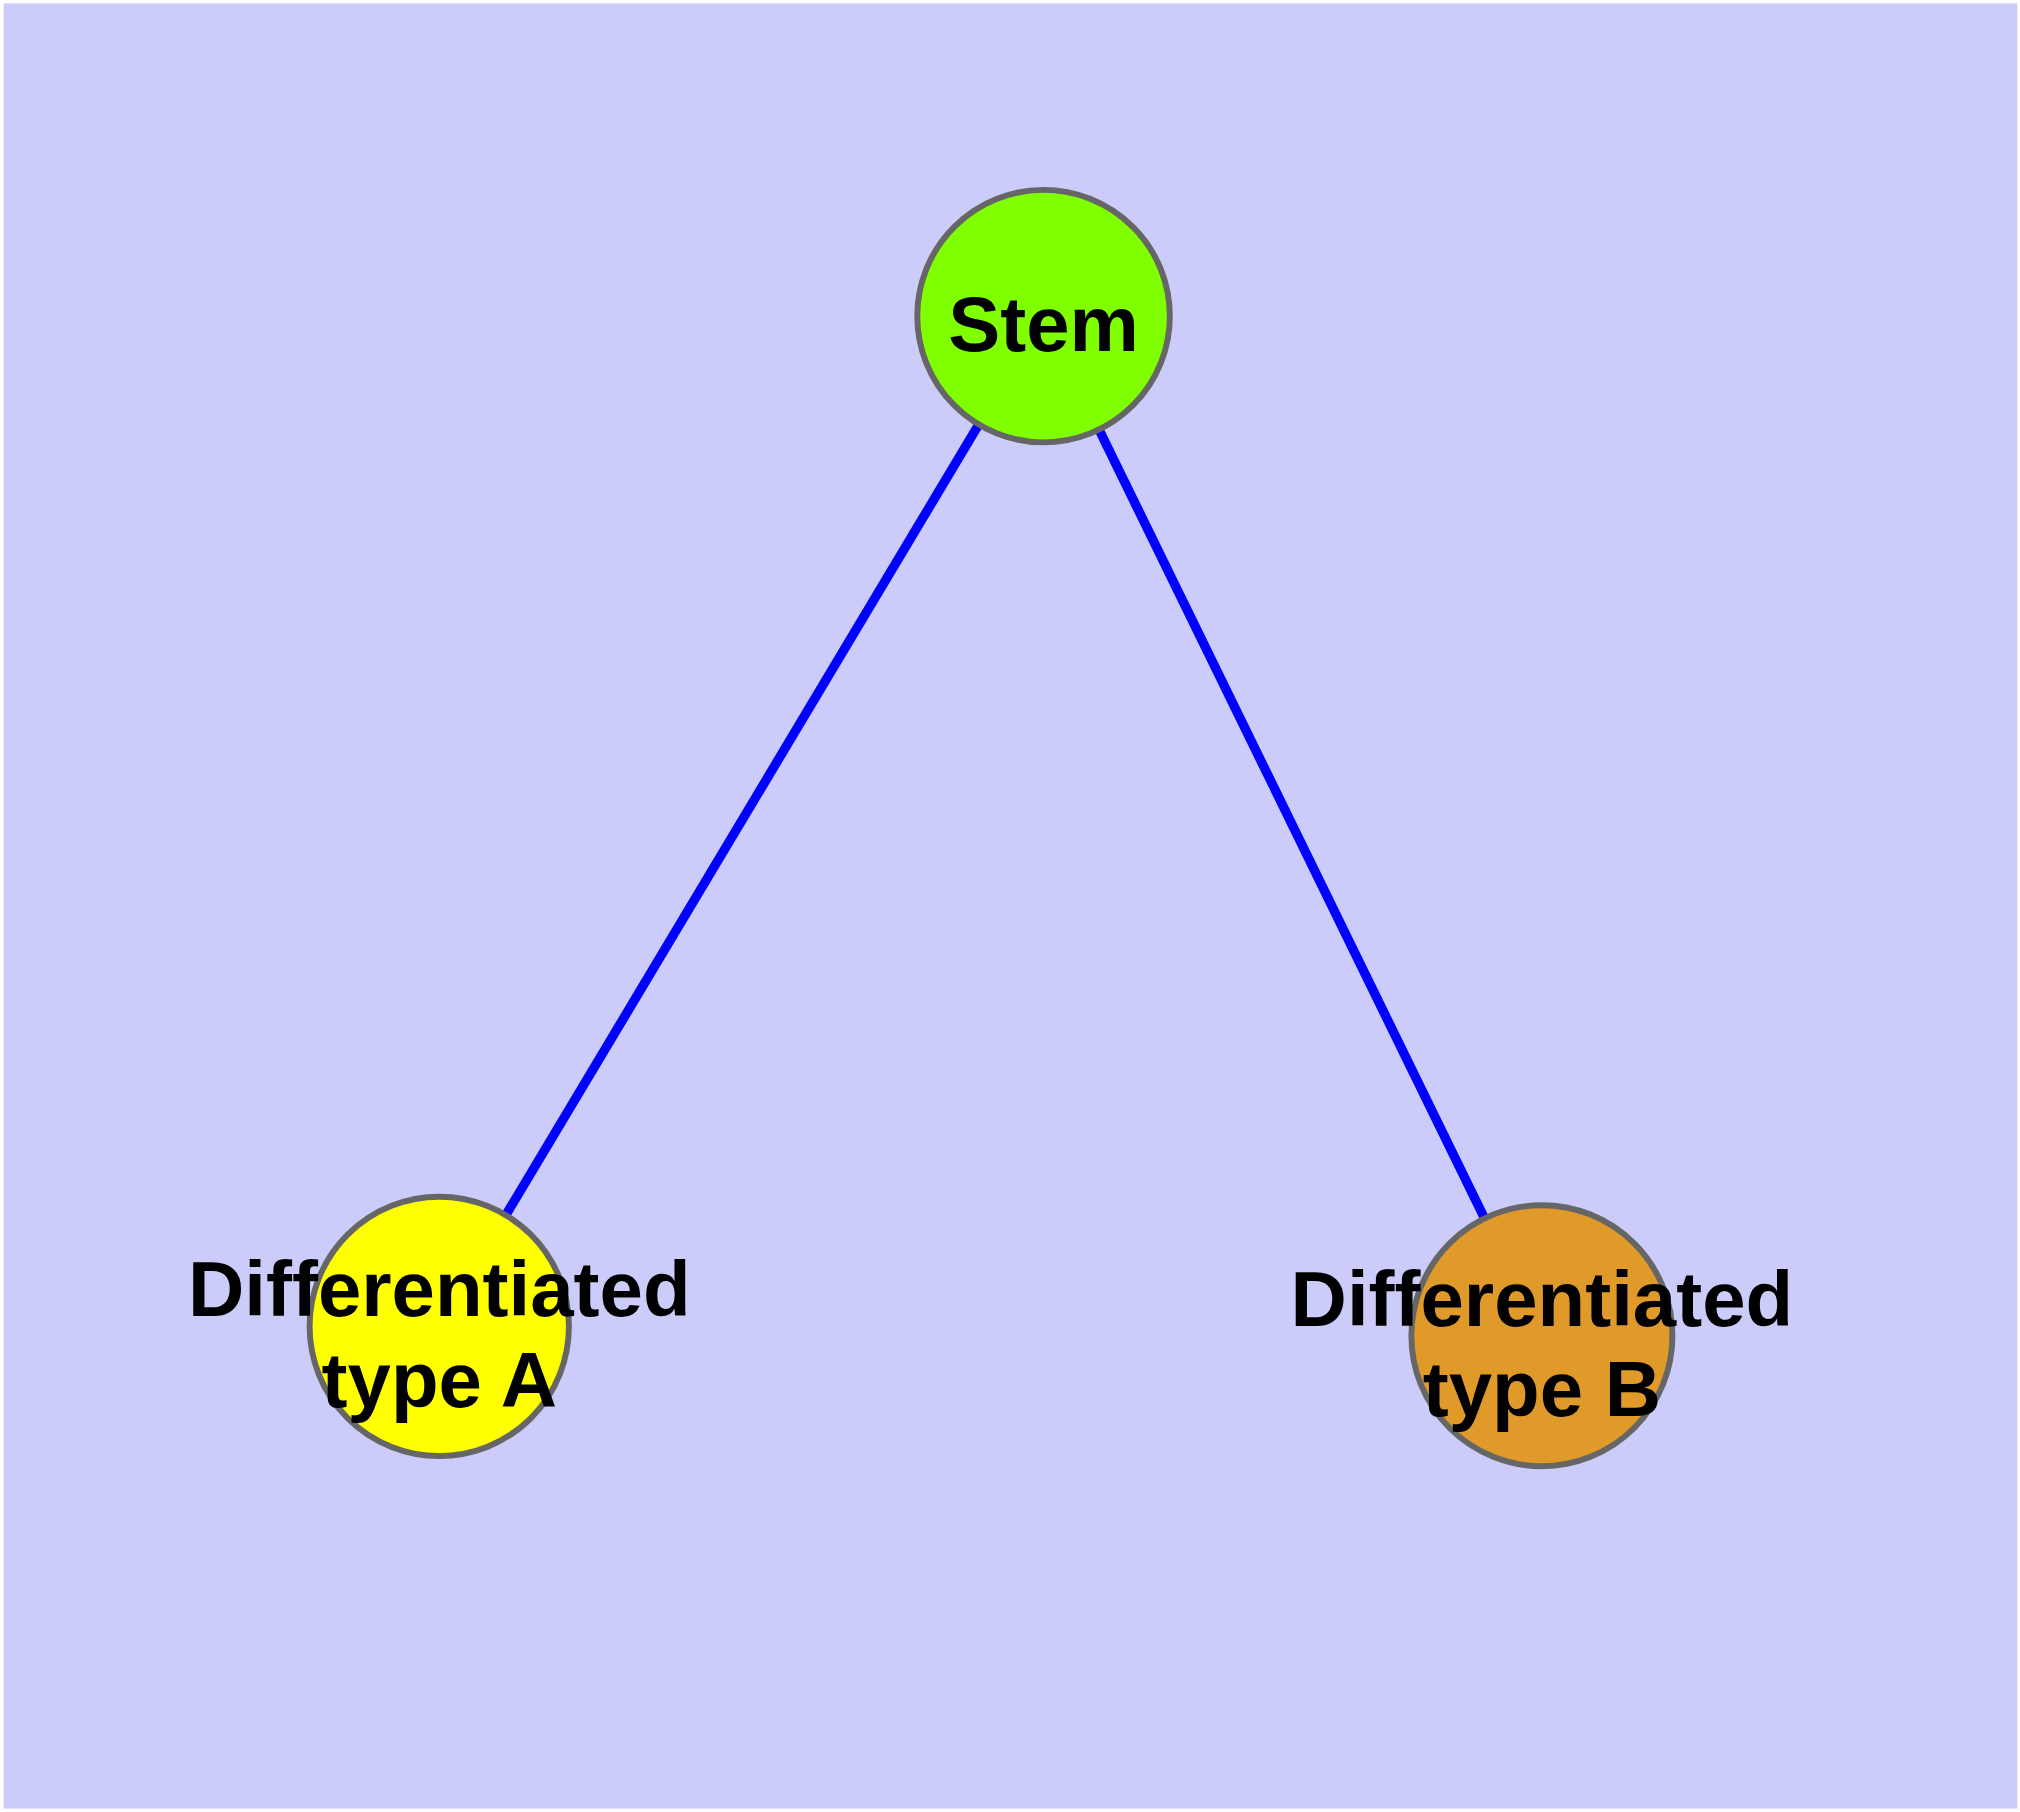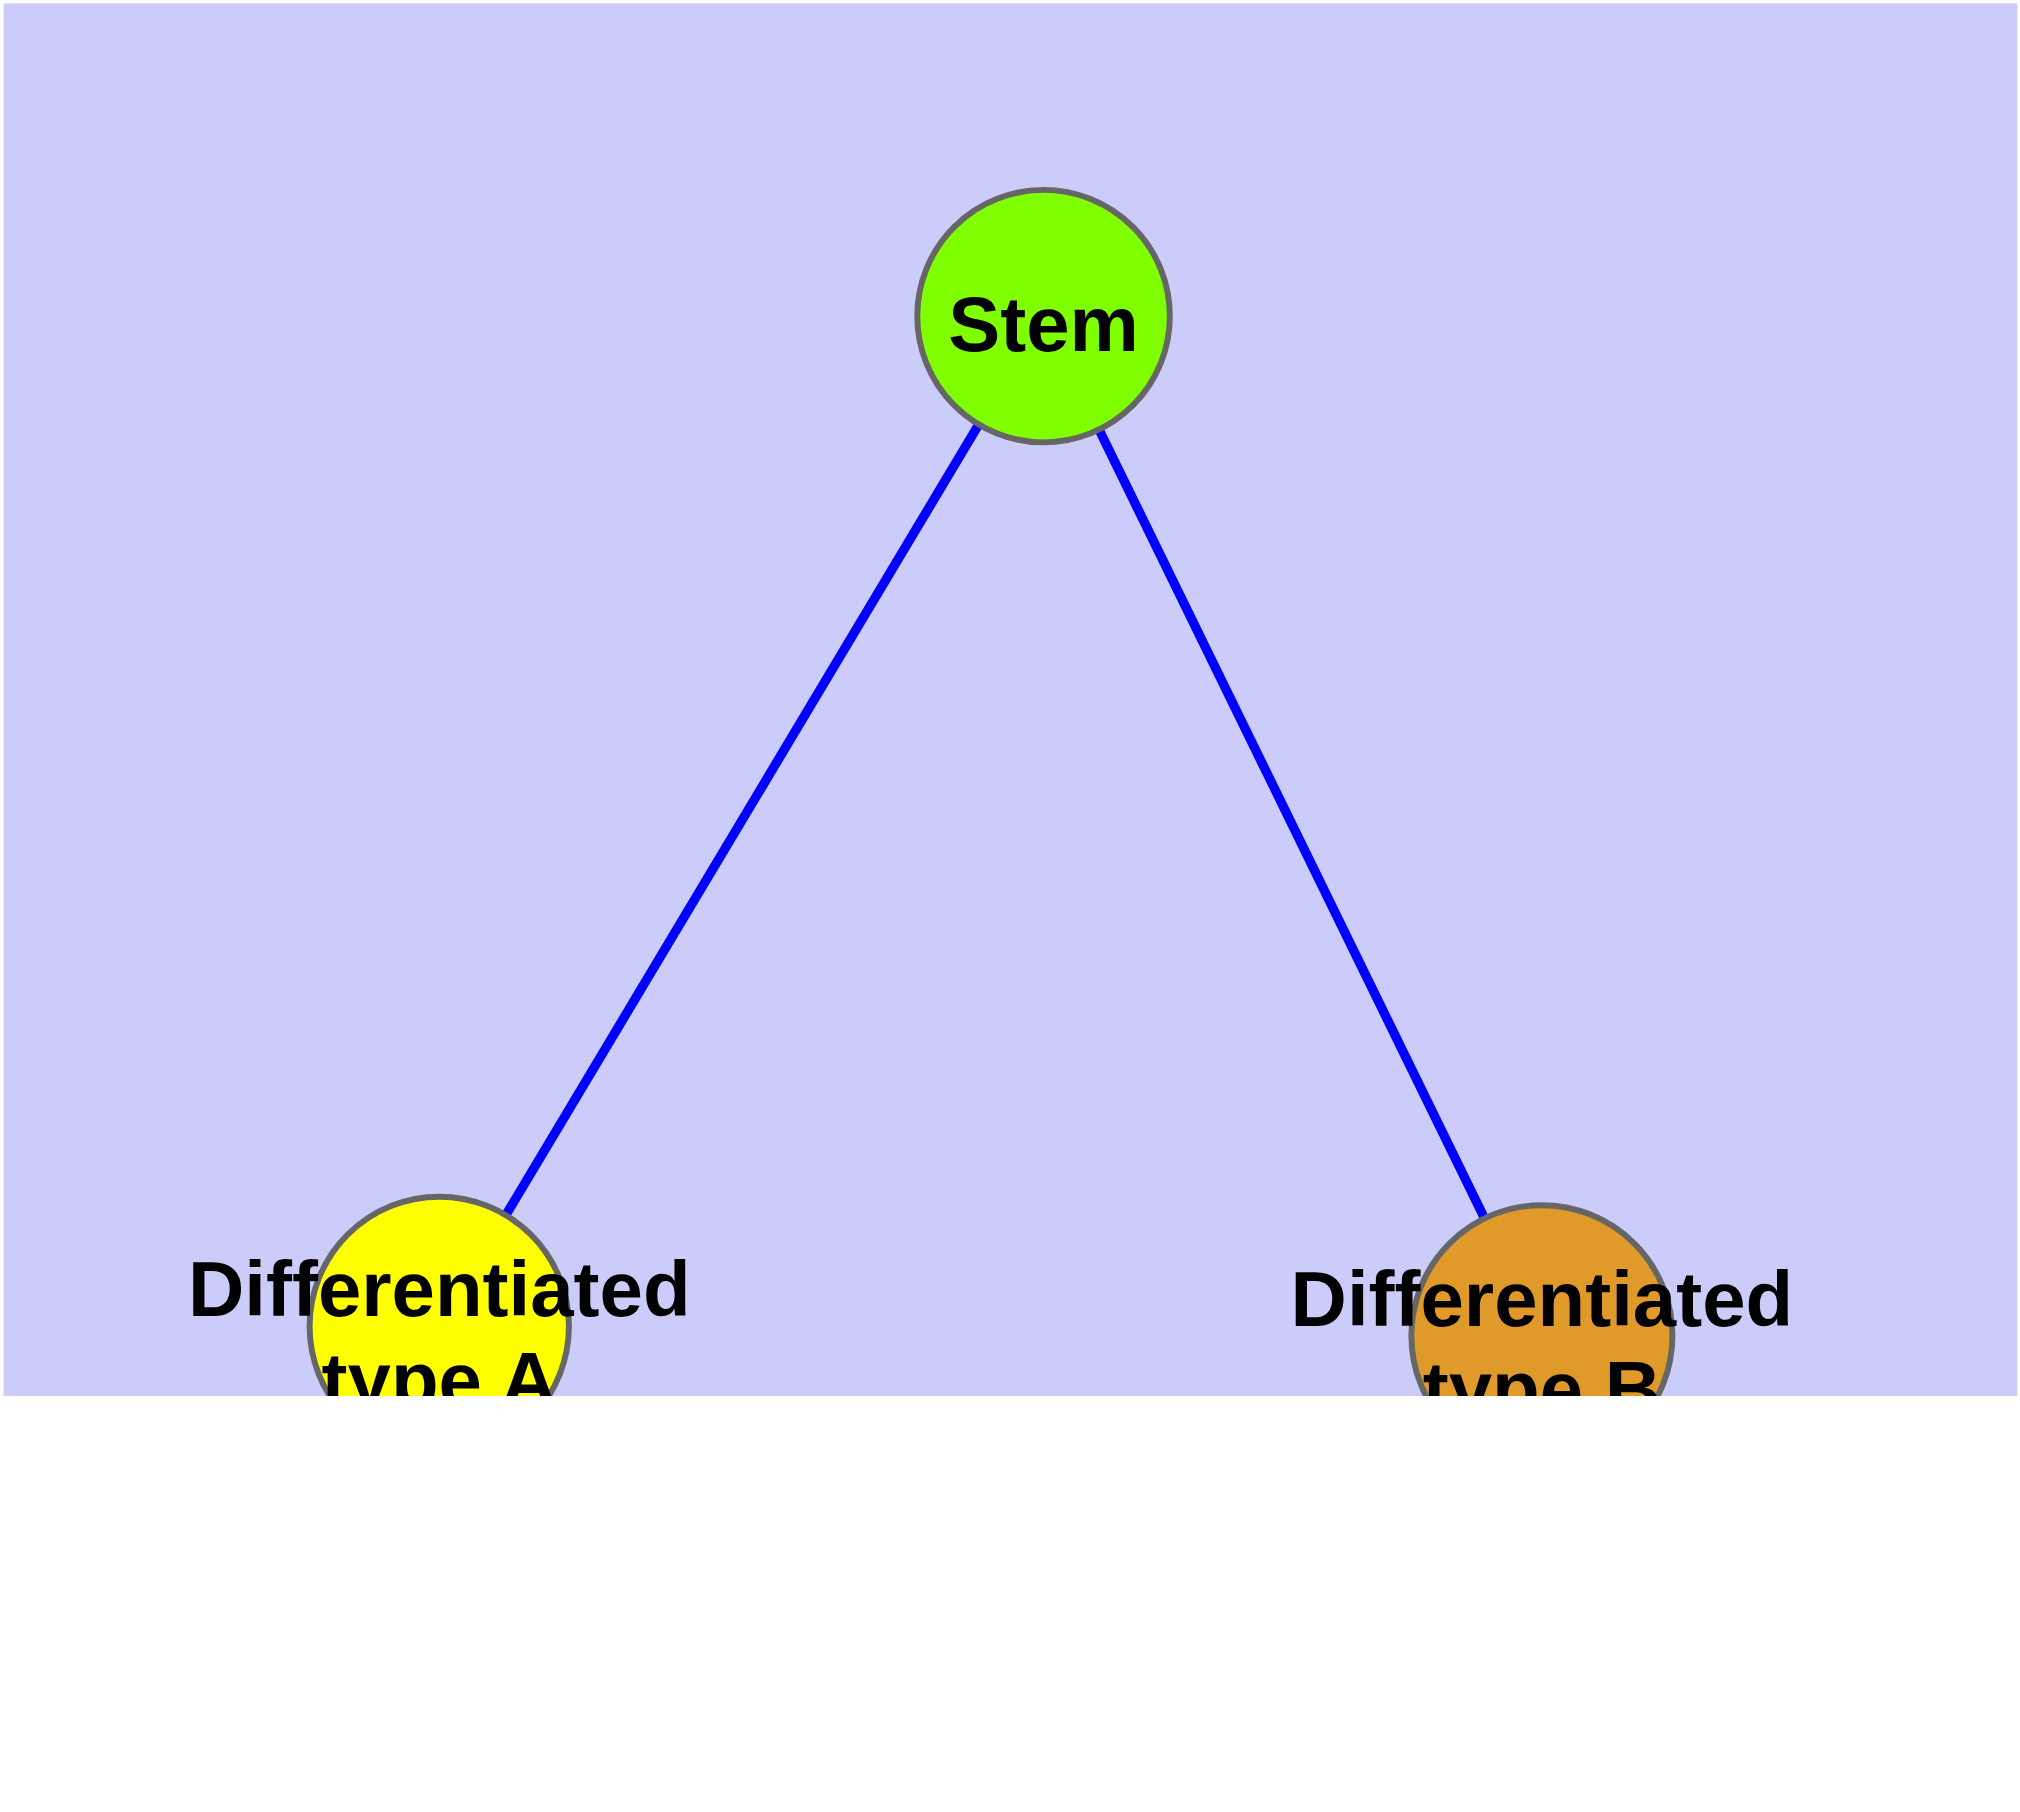--- a/index.html
+++ b/index.html
@@ -4,21 +4,21 @@
 <title>Cell Differentiation Graph</title>
 <style>
   html, body {
     margin: 0;
     padding: 0;
     background: #ffffff;
   }
   #canvas {
     position: relative;
     width: 2021px;
-    height: 1396px;
+    height: 1812px;
     overflow: hidden;
     background: #ffffff;
     font-family: "Liberation Sans", "DejaVu Sans", sans-serif;
   }
   #graph-svg {
     position: absolute;
     left: 0;
     top: 0;
     width: 2021px;
     height: 1812px;

